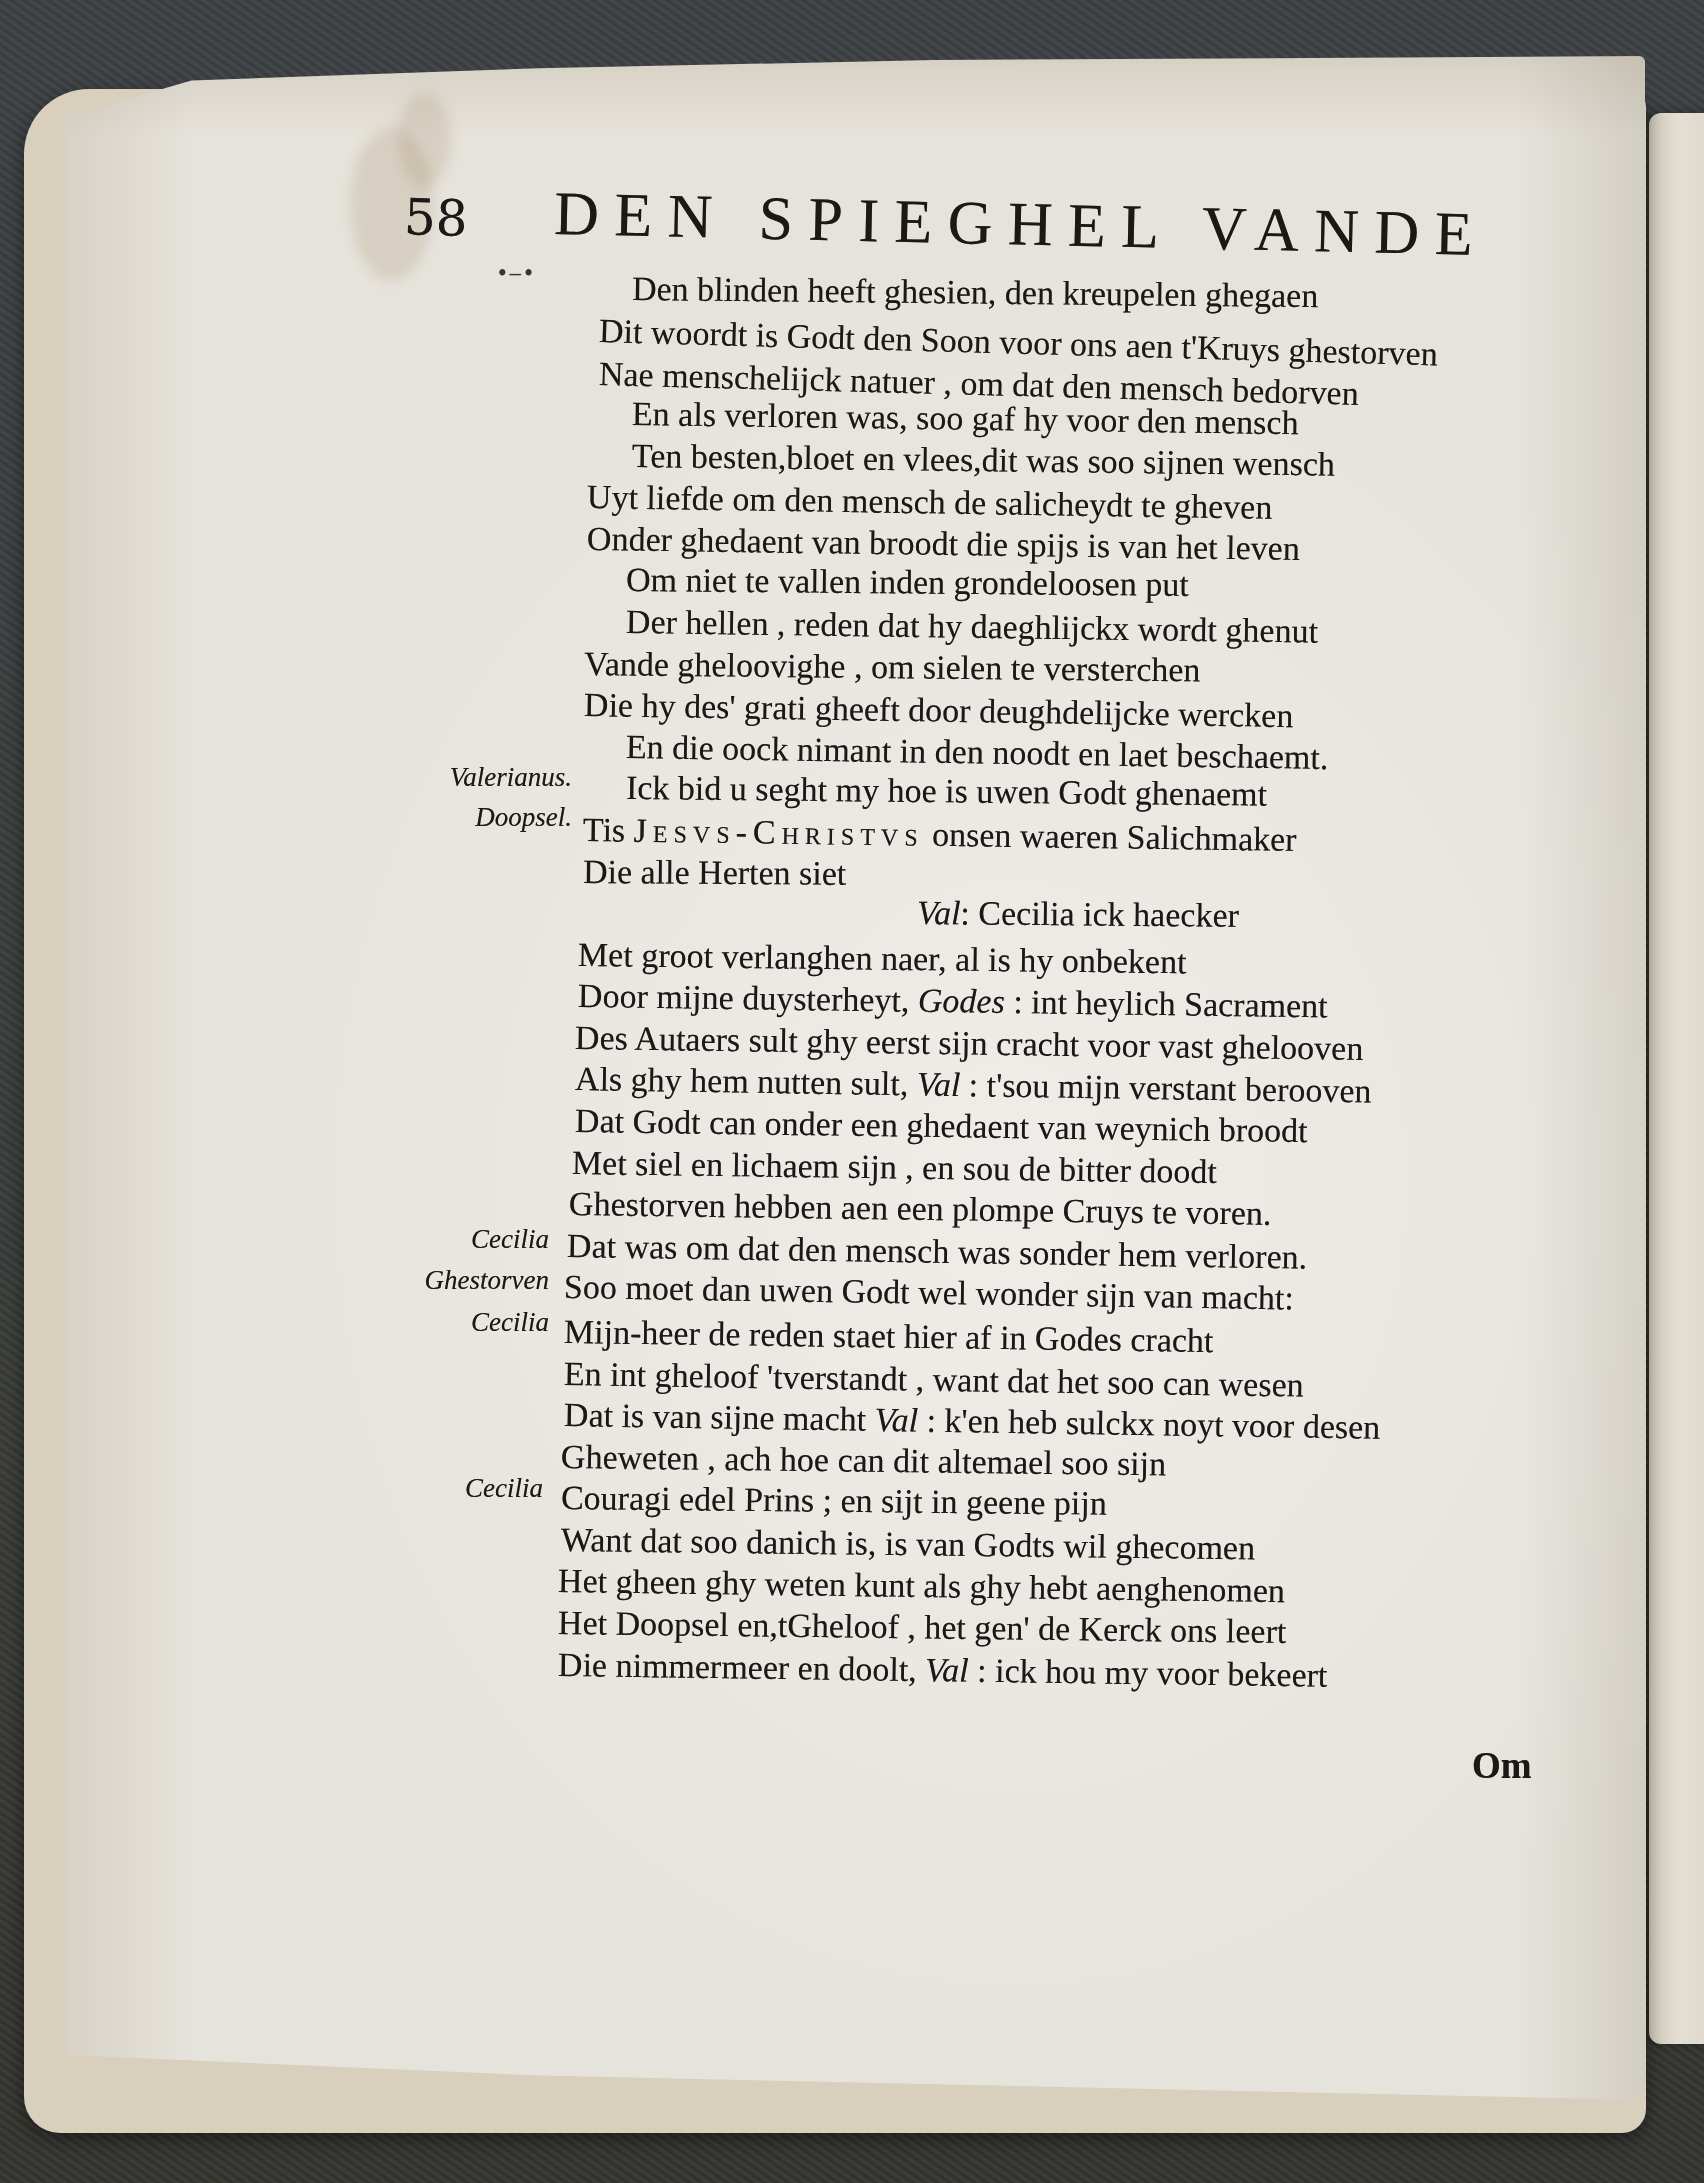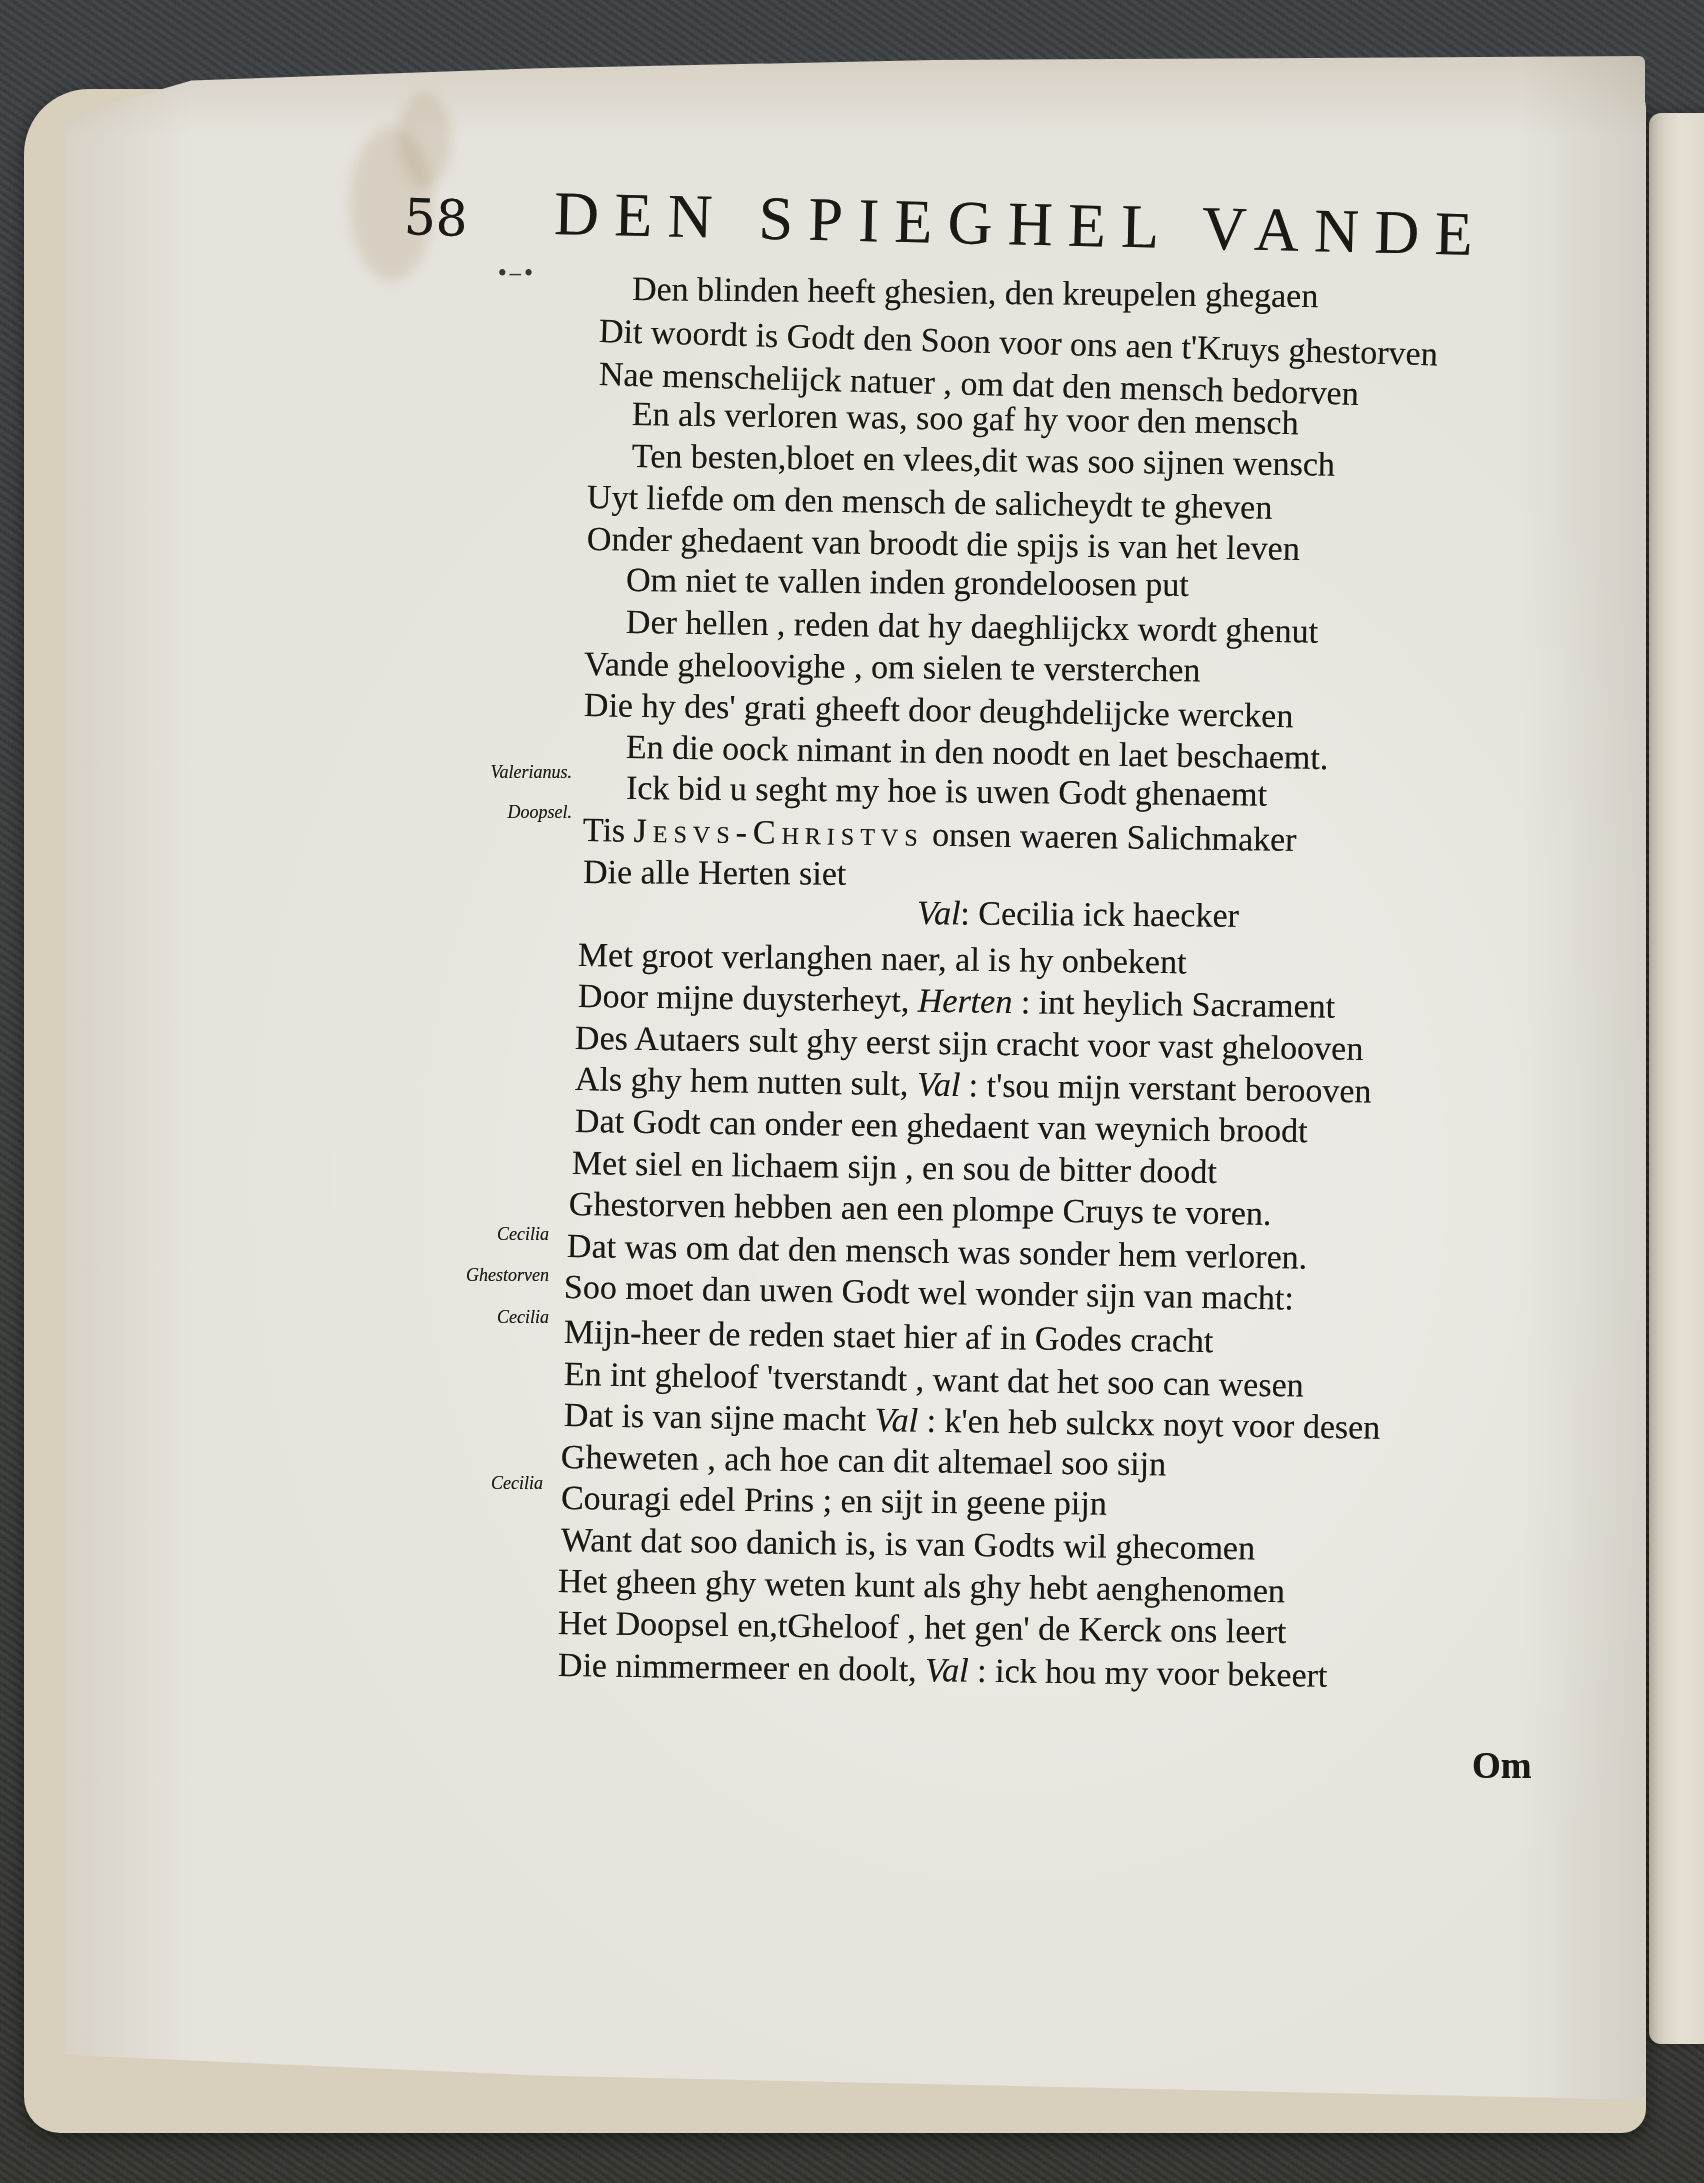--- a/index.html
+++ b/index.html
@@ -53,21 +53,21 @@
   }
   .text-block {
     position:absolute; left:14px; top:0; width:100%; height:100%;
   }
   .line {
     position:absolute; white-space:nowrap; font-size:34px;
     font-family:"Liberation Serif", serif;
     transform-origin:left center;
   }
   .speaker {
-    position:absolute; white-space:nowrap; font-size:18px; font-style:italic;
+    position:absolute; white-space:nowrap; font-size:27px; font-style:italic;
     font-family:"Liberation Serif", serif; text-align:right; width:190px;
   }
   .smallcaps { font-variant:small-caps; letter-spacing:6px; }
   .italic { font-style:italic; }
   .catchword {
     position:absolute; left:1472px; top:1744px; font-size:37px;
     font-family:"Liberation Serif", serif;
     font-weight:bold;
   }
   .edge-lines {
@@ -110,21 +110,21 @@
   <div class="ink speaker" style="left:368px;top:762px;">Valerianus.</div>
   <div class="ink line" style="left:612px;top:769px;transform:rotate(0.6deg);"><span>Ick bid u seght my hoe is uwen Godt ghenaemt</span></div>
 
   <div class="ink speaker" style="left:368px;top:802px;">Doopsel.</div>
   <div class="ink line" style="left:569px;top:811px;transform:rotate(0.8deg);"><span>Tis </span><span class="smallcaps">Jesvs-Christvs</span><span> onsen waeren Salichmaker</span></div>
   <div class="ink line" style="left:569px;top:853px;transform:rotate(0.4deg);"><span>Die alle Herten siet</span></div>
 
   <div class="ink line" style="left:903px;top:894px;transform:rotate(0.5deg);"><span class="italic">Val</span><span>: Cecilia ick haecker</span></div>
 
   <div class="ink line" style="left:564px;top:936px;transform:rotate(0.7deg);"><span>Met groot verlanghen naer, al is hy onbekent</span></div>
-  <div class="ink line" style="left:564px;top:977px;transform:rotate(0.8deg);"><span>Door mijne duysterheyt, </span><span class="italic">Herten</span><span> : int heylich Sacrament</span></div>
+  <div class="ink line" style="left:564px;top:977px;transform:rotate(0.8deg);"><span>Door mijne duysterheyt, </span><span class="italic">Godes</span><span> : int heylich Sacrament</span></div>
   <div class="ink line" style="left:561px;top:1019px;transform:rotate(0.8deg);"><span>Des Autaers sult ghy eerst sijn cracht voor vast ghelooven</span></div>
   <div class="ink line" style="left:561px;top:1060px;transform:rotate(0.9deg);"><span>Als ghy hem nutten sult, </span><span class="italic">Val</span><span> : t'sou mijn verstant berooven</span></div>
   <div class="ink line" style="left:561px;top:1102px;transform:rotate(0.8deg);"><span>Dat Godt can onder een ghedaent van weynich broodt</span></div>
   <div class="ink line" style="left:558px;top:1144px;transform:rotate(0.8deg);"><span>Met siel en lichaem sijn , en sou de bitter doodt</span></div>
   <div class="ink line" style="left:555px;top:1185px;transform:rotate(0.8deg);"><span>Ghestorven hebben aen een plompe Cruys te voren.</span></div>
 
   <div class="ink speaker" style="left:345px;top:1224px;">Cecilia</div>
   <div class="ink line" style="left:553px;top:1227px;transform:rotate(0.9deg);"><span>Dat was om dat den mensch was sonder hem verloren.</span></div>
 
   <div class="ink speaker" style="left:345px;top:1265px;">Ghestorven</div>

